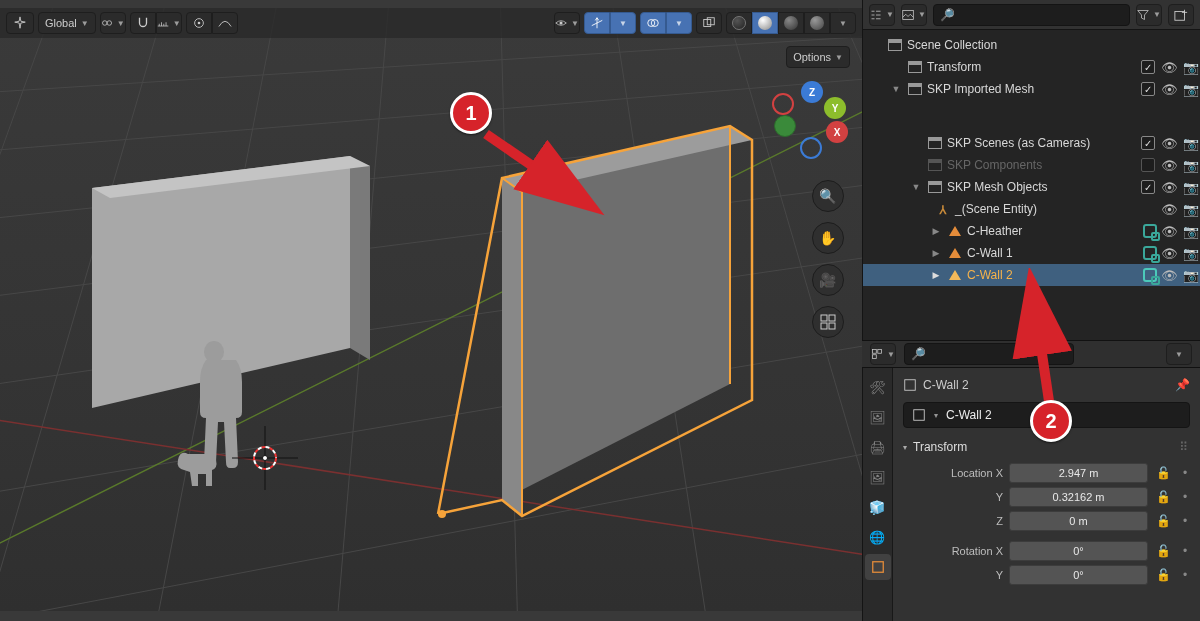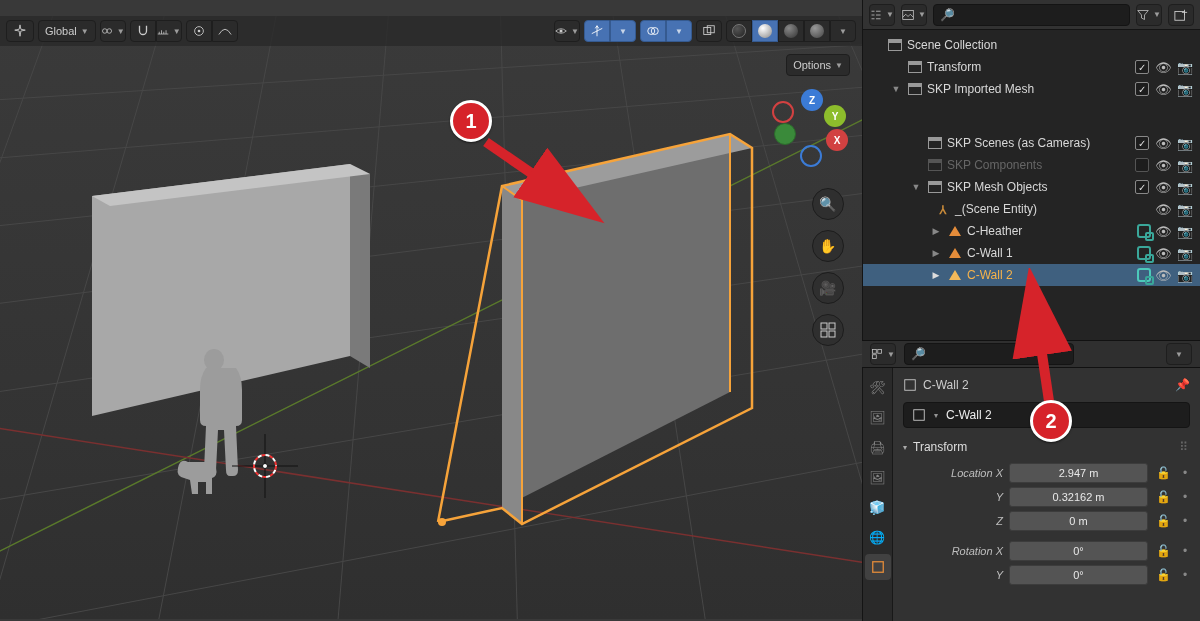--- a/index.html
+++ b/index.html
@@ -1,19 +1,19 @@
 <!DOCTYPE html>
 <html><head>
 <meta charset="utf-8">
 <style>
   * { box-sizing: border-box; margin: 0; padding: 0; font-family: -apple-system, BlinkMacSystemFont, "Segoe UI", sans-serif; }
   body { background: #393939; color: #c8c8c8; font-size: 12px; overflow: hidden; width: 1200px; height: 621px; position: relative; }
 
   
-  .viewport { position: absolute; left: 0; top: 16px; width: 862px; height: 603px; background: linear-gradient(180deg, #3a3a3a 0%, #333 70%, #2f2f2f 100%); overflow: hidden; }
+  .viewport { position: absolute; left: 0; top: 8px; width: 862px; height: 603px; background: linear-gradient(180deg, #3a3a3a 0%, #333 70%, #2f2f2f 100%); overflow: hidden; }
 
   
   .vp-header { position: absolute; left: 0; top: 0; width: 862px; height: 30px; background: rgba(40,40,40,0.75); display: flex; align-items: center; padding: 0 6px; gap: 4px; z-index: 50; }
   .hbtn { height: 22px; background: #2b2b2b; border: 1px solid #1e1e1e; border-radius: 4px; display: flex; align-items: center; justify-content: center; padding: 0 6px; color: #ccc; font-size: 11px; gap: 4px; }
   .hbtn.icon { width: 26px; padding: 0; }
   .hbtn.active { background: #4772b3; color: #fff; border-color: #355a90; }
   .chev { font-size: 8px; opacity: 0.7; }
   .spacer { flex: 1; }
   .seg { display:flex; }
   .seg .hbtn { border-radius:0; }
@@ -45,21 +45,21 @@
   
   .anno { position:absolute; z-index:60; }
   .anno-circle { width:42px;height:42px;border-radius:50%;background:#d6232a;color:#fff;font-weight:700;font-size:20px;display:flex;align-items:center;justify-content:center;border:3px solid #fff; box-shadow:0 1px 2px rgba(0,0,0,0.5);}
   .anno-arrow { position:absolute; }
 
   
   .outliner { position:absolute; left:862px; top:0; width:338px; height:340px; background:#242424; border-left:1px solid #141414; display:flex; flex-direction:column; }
   .outliner-header { height:30px; background:#323232; display:flex; align-items:center; padding:0 6px; gap:6px; border-bottom:1px solid #141414; }
   .search-box { flex:1; height:22px; background:#1d1d1d; border:1px solid #141414; border-radius:4px; display:flex; align-items:center; padding:0 6px; color:#777; gap:6px;}
   .tree { flex:1; overflow:auto; padding-top:4px; }
-  .tree-row { height:22px; display:flex; align-items:center; padding-right:6px; gap:4px; position:relative;justify-content:flex-end; }
+  .tree-row { height:22px; display:flex; align-items:center; gap:4px; position:relative;justify-content:flex-end; }
   .tree-row.selected { background:#3f607f; }
   .tree-row.selected .tree-label { color:#f6b24b; }
   .tw { display:inline-block; width:14px; text-align:center; font-size:9px; color:#888; }
   .tree-icn { width:16px; height:16px; display:flex; align-items:center; justify-content:center; font-size:12px; }
   .box-icn { width:14px;height:12px;border:1px solid #999;border-top:4px solid #999;}
   .box-icn.dim { border-color:#555; }
   .mesh-icn { width:0;height:0;border-left:6px solid transparent;border-right:6px solid transparent;border-bottom:10px solid #e48c3a;}
   .loose-icn { color:#c88a3a; font-weight:700;}
   .tree-label { flex:1; color:#d8d8d8; }
   .tree-ctrls { display:flex; gap:6px; align-items:center; margin-left:auto; }
@@ -76,21 +76,21 @@
   .props-tabs { width:30px; background:#2a2a2a; display:flex; flex-direction:column; align-items:center; padding-top:6px; gap:4px; border-right:1px solid #181818;}
   .ptab { width:26px;height:26px;border-radius:4px;display:flex;align-items:center;justify-content:center;color:#888;font-size:13px;}
   .ptab.active { background:#414141; color:#e0e0e0; }
   .props-body { flex:1; padding:6px 10px 6px 10px; overflow:hidden; position:relative;}
   .breadcrumb { height:22px; display:flex; align-items:center; gap:6px; color:#ccc; margin-bottom:6px;}
   .pin { margin-left:auto; color:#888; }
   .name-field { height:26px; background:#1d1d1d; border:1px solid #141414; border-radius:4px; display:flex; align-items:center; padding:0 8px; gap:8px; margin-bottom:8px;}
   .panel-head { height:22px; display:flex; align-items:center; color:#ddd; gap:6px; margin-bottom:4px;}
   .dots { margin-left:auto; color:#666; letter-spacing:2px;}
   .prop-row { height:22px; display:flex; align-items:center; gap:6px; margin-bottom:2px;}
-  .prop-label { width:100px; text-align:right; color:#bdbdbd; font-size:11px;font-style:italic;}
+  .prop-label { width:100px; text-align:right; color:#bdbdbd; font-size:11px;}
   .prop-field { flex:1; height:20px; background:#545454; border:1px solid #3c3c3c; border-radius:3px; display:flex; align-items:center; justify-content:center; color:#e8e8e8; font-size:11px;}
   .prop-end { width:20px;color:#888;text-align:center;}
   .prop-dot { width:10px; text-align:center; color:#888;}
   .options-chev { margin-left:auto; }
 </style>
 </head>
 <body>
 
 <div class="viewport">
 

